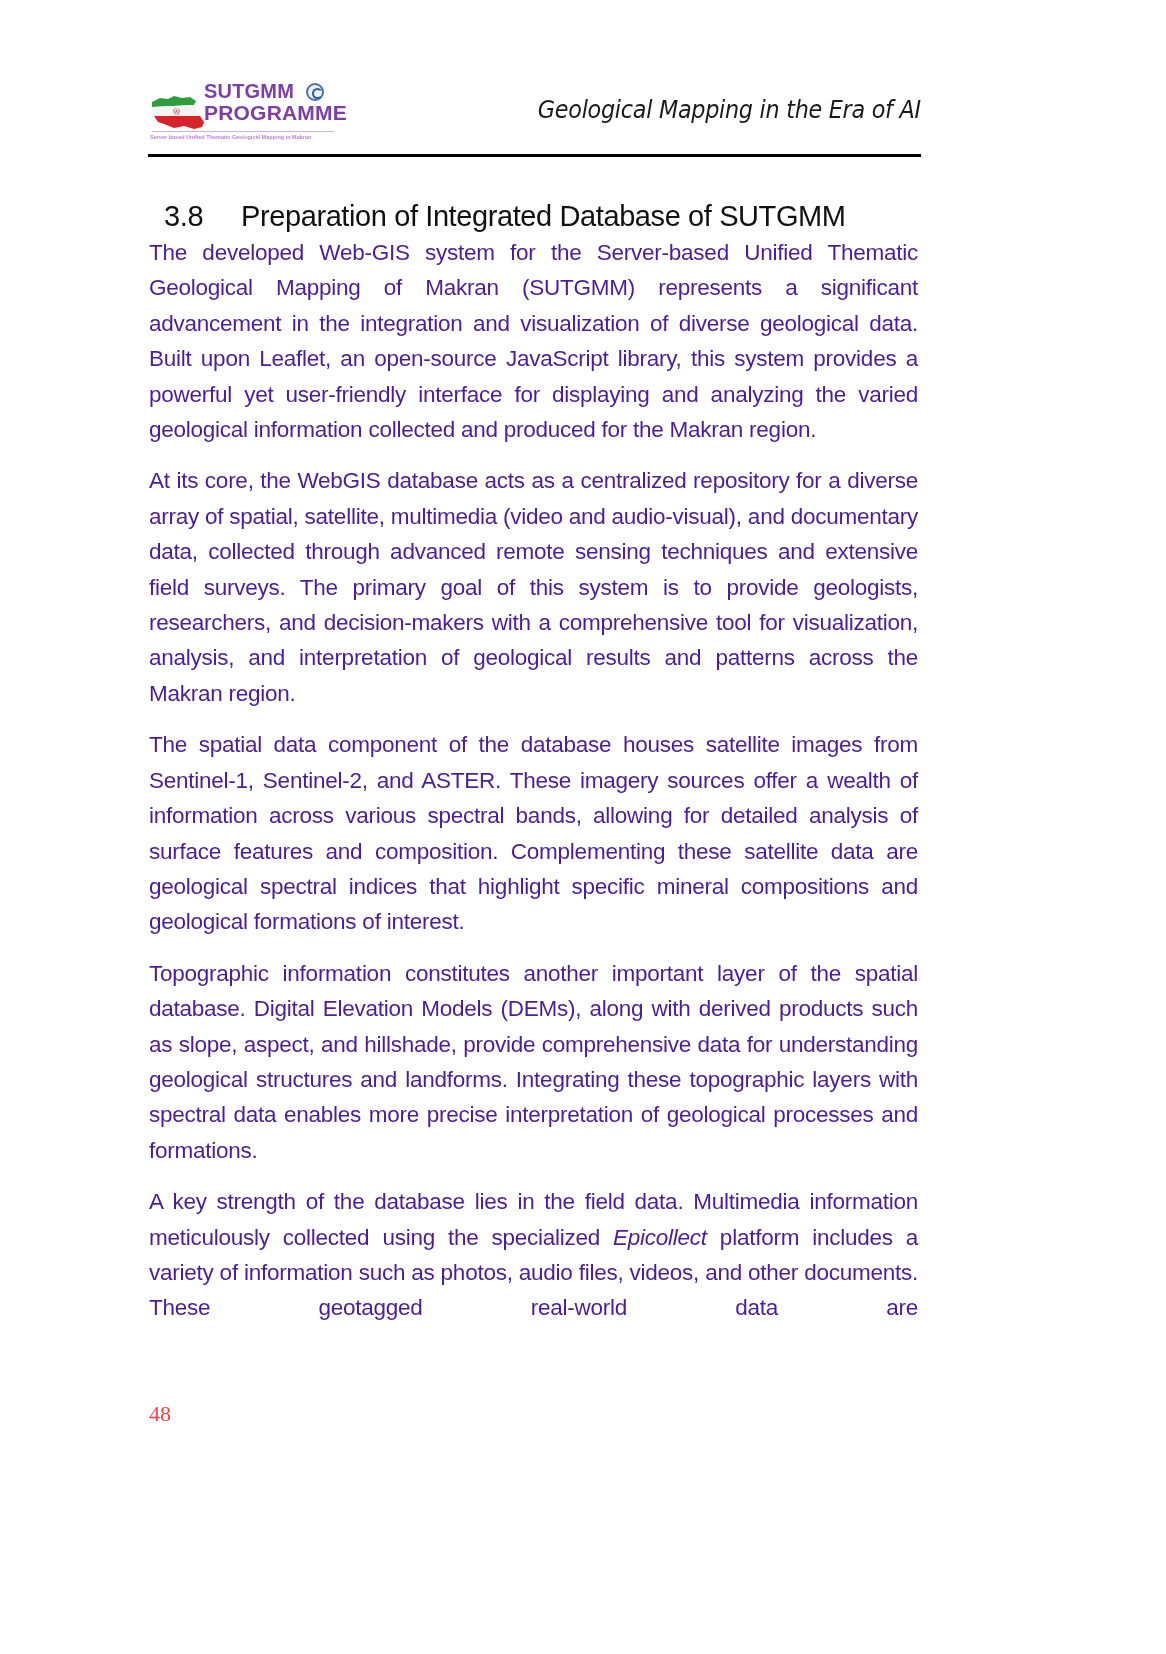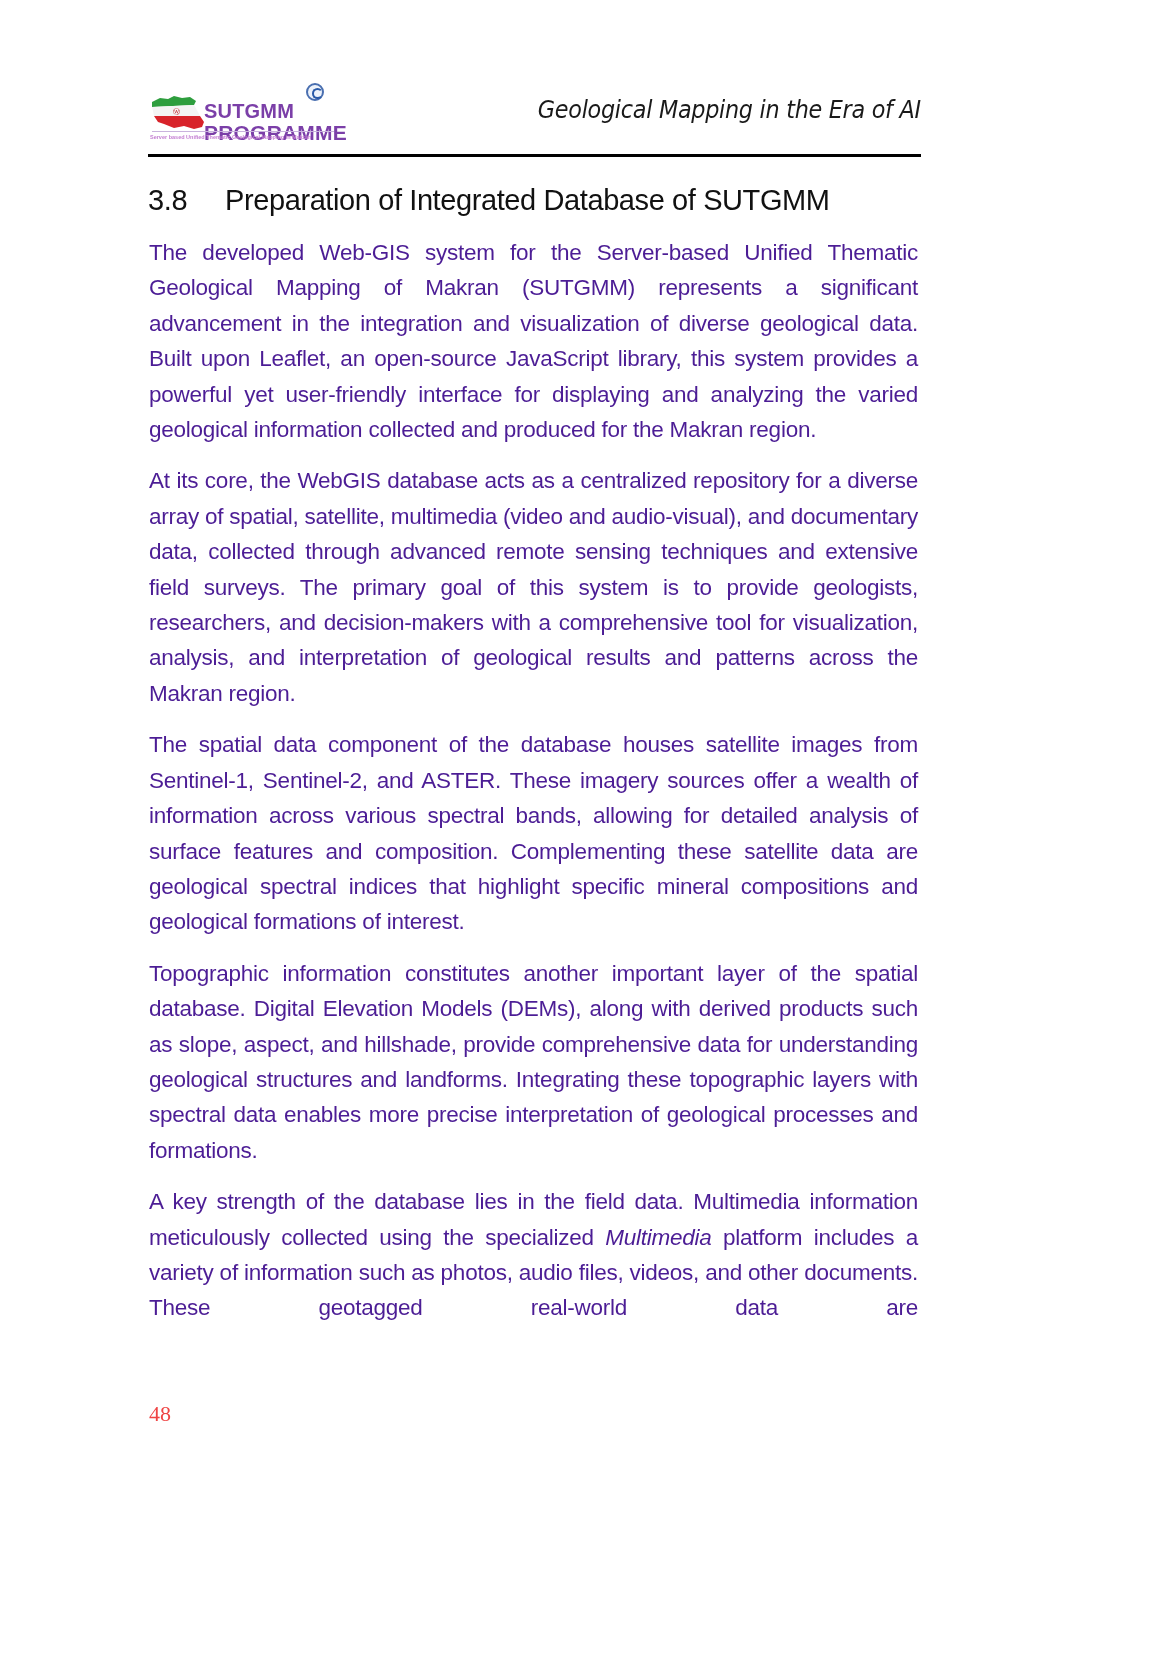--- a/index.html
+++ b/index.html
@@ -46,21 +46,20 @@
     .logo-title {
       position: absolute;
       left: 56px;
       top: 2px;
       font-family: "Liberation Sans", sans-serif;
       font-weight: bold;
       color: #7b3fa8;
       font-size: 20px;
       line-height: 22px;
       letter-spacing: 0.2px;
-      margin-top: 20px;
     }
     .logo-title .l2 { display: block; font-size: 21px; text-align: right; }
     .logo-emblem {
       position: absolute;
       left: 158px;
       top: 5px;
       width: 18px;
       height: 18px;
       border-radius: 50%;
       border: 2px solid #4a6fb0;
@@ -179,27 +178,27 @@
       </div>
       <div class="logo-emblem"></div>
       <div class="logo-underline"></div>
       <div class="logo-tagline">Server based Unified Thematic Geological Mapping in Makran</div>
     </div>
     <div class="running-head">Geological Mapping in the Era of AI</div>
   </div>
 
   <div class="header-rule"></div>
 
-  <h2 class="section-heading" style="margin:0;font-weight:normal;">
+  <h2 class="section-heading" style="margin:16px;font-weight:normal;">
     <span class="num">3.8</span><span>Preparation of Integrated Database of SUTGMM</span>
   </h2>
 
   <div class="body-text">
     <p>The developed Web-GIS system for the Server-based Unified Thematic Geological Mapping of Makran (SUTGMM) represents a significant advancement in the integration and visualization of diverse geological data. Built upon Leaflet, an open-source JavaScript library, this system provides a powerful yet user-friendly interface for displaying and analyzing the varied geological information collected and produced for the Makran region.</p>
     <p>At its core, the WebGIS database acts as a centralized repository for a diverse array of spatial, satellite, multimedia (video and audio-visual), and documentary data, collected through advanced remote sensing techniques and extensive field surveys. The primary goal of this system is to provide geologists, researchers, and decision-makers with a comprehensive tool for visualization, analysis, and interpretation of geological results and patterns across the Makran region.</p>
     <p>The spatial data component of the database houses satellite images from Sentinel-1, Sentinel-2, and ASTER. These imagery sources offer a wealth of information across various spectral bands, allowing for detailed analysis of surface features and composition. Complementing these satellite data are geological spectral indices that highlight specific mineral compositions and geological formations of interest.</p>
     <p>Topographic information constitutes another important layer of the spatial database. Digital Elevation Models (DEMs), along with derived products such as slope, aspect, and hillshade, provide comprehensive data for understanding geological structures and landforms. Integrating these topographic layers with spectral data enables more precise interpretation of geological processes and formations.</p>
-    <p class="last-cont"><span>A key strength of the database lies in the field data. Multimedia information meticulously collected using the specialized </span><em>Multimedia</em><span> platform includes a variety of information such as photos, audio files, videos, and other documents. These geotagged real-world data are</span></p>
+    <p class="last-cont"><span>A key strength of the database lies in the field data. Multimedia information meticulously collected using the specialized </span><em>Epicollect</em><span> platform includes a variety of information such as photos, audio files, videos, and other documents. These geotagged real-world data are</span></p>
   </div>
 
   <div class="page-number">48</div>
 
 </div>
 
 </body></html>

